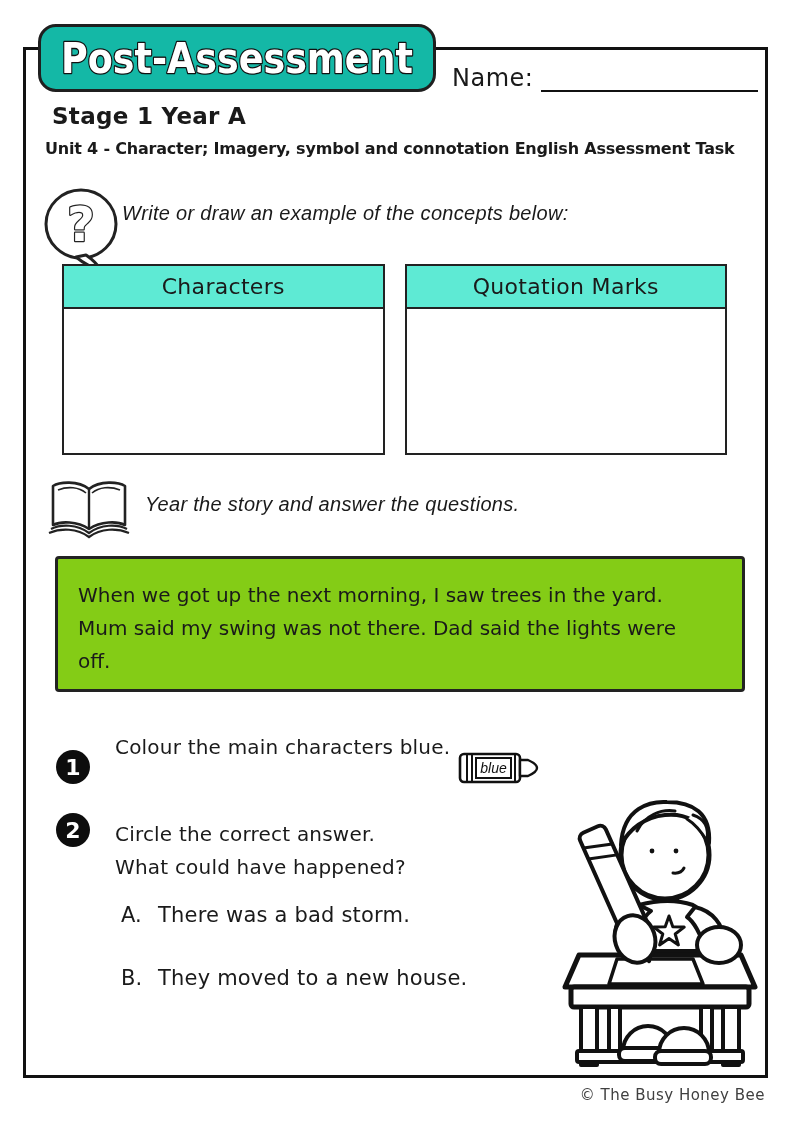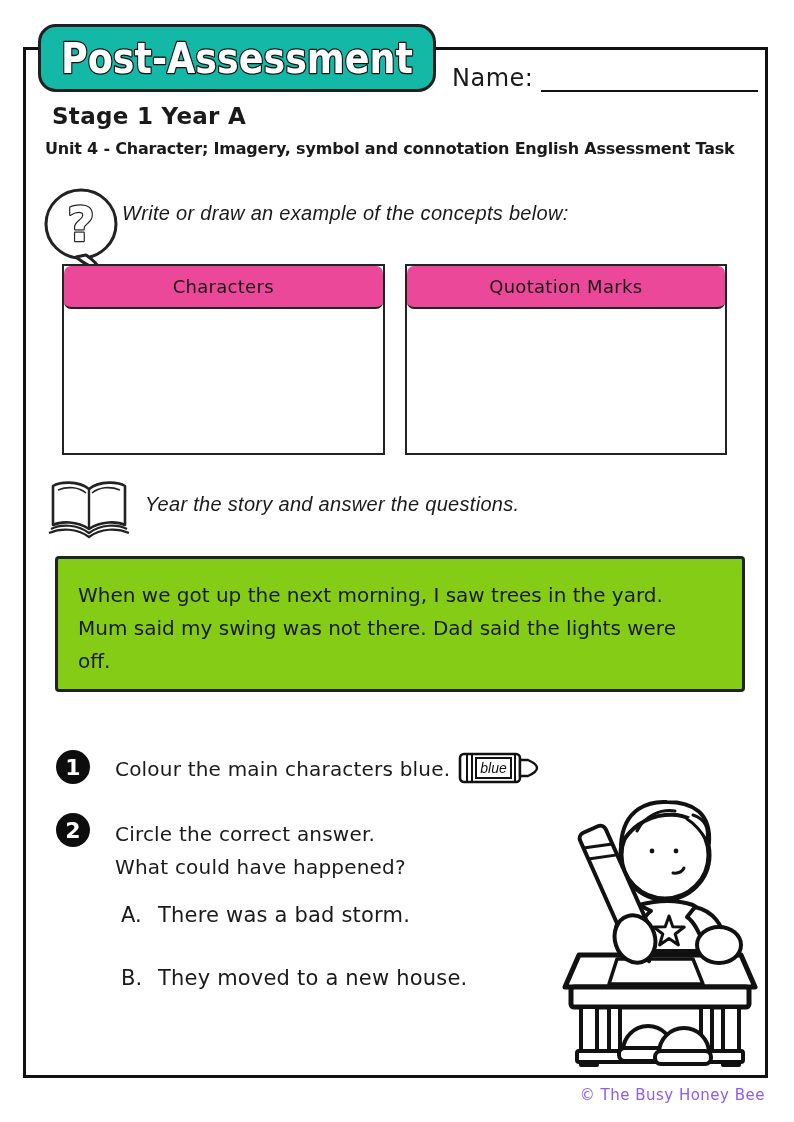--- a/index.html
+++ b/index.html
@@ -19,38 +19,38 @@
   }
   .name-row{left:452px;top:64px;width:306px;display:flex;align-items:flex-end;z-index:4;}
   .name-label{font-size:24px;letter-spacing:0.5px;}
   .name-line{flex:1;border-bottom:2.5px solid #111;height:26px;margin-left:8px;}
   .stage-heading{left:52px;top:103px;font-size:23px;font-weight:bold;letter-spacing:0.3px;}
   .unit-heading{left:45px;top:139px;font-size:16px;font-weight:bold;letter-spacing:-0.2px;width:700px;}
   .instruction{font-family:"Liberation Sans",sans-serif;font-style:italic;font-size:20px;letter-spacing:0.3px;}
   .concept-boxes{left:62px;top:264px;width:665px;height:191px;display:flex;gap:20px;}
   .concept-box{flex:1;border:2.5px solid #222;box-sizing:border-box;background:#fff;display:flex;flex-direction:column;}
   .concept-header{
-    height:41px;background:#ec4899;border-bottom:2.5px solid #222;
-    display:flex;align-items:center;justify-content:center;font-size:18px;letter-spacing:0.3px;border-radius:7px;
+    height:41px;background:#5eead4;border-bottom:2.5px solid #222;
+    display:flex;align-items:center;justify-content:center;font-size:22px;letter-spacing:0.3px;
   }
   .concept-body{flex:1;background:#fff;}
   .story-box{
     left:55px;top:556px;width:690px;height:136px;border:3px solid #222;
     border-radius:4px;box-sizing:border-box;background:#84cc16;
   }
   .story-text{position:absolute;left:20px;top:20px;font-size:20px;line-height:33px;white-space:nowrap;}
   .q-circle{
     width:34px;height:34px;border-radius:50%;background:#0d0d0d;color:#fff;
     display:flex;align-items:center;justify-content:center;
     font-size:22px;font-weight:bold;
   }
   .q-text{font-size:20px;letter-spacing:0.2px;}
   .option-letter{font-size:21px;}
   .option-text{font-size:21px;letter-spacing:0.2px;}
-  .footer{left:560px;top:1086px;width:205px;text-align:right;font-size:15px;color:#8b5cf6;letter-spacing:0.5px;}
+  .footer{left:560px;top:1086px;width:205px;text-align:right;font-size:15px;color:#404040;letter-spacing:0.5px;}
   svg{display:block;}
 </style>
 </head>
 <body>
 
 <div class="page">
 
   <div class="abs page-border"></div>
 
   <div class="abs title-box">
@@ -103,21 +103,21 @@
 
   <div class="abs story-box">
     <div class="story-text">
       <div>When we got up the next morning, I saw trees in the yard.</div>
       <div>Mum said my swing was not there. Dad said the lights were</div>
       <div>off.</div>
     </div>
   </div>
 
   <div class="abs q-circle" style="left:56px;top:750px;">1</div>
-  <div class="abs q-text" style="left:115px;top:757px;">Colour the main characters blue.</div>
+  <div class="abs q-text" style="left:115px;top:735px;">Colour the main characters blue.</div>
 
   <div class="abs" style="left:458px;top:751px;">
     <svg width="82" height="34" viewBox="0 0 82 34">
       <rect x="2" y="3" width="60" height="28" rx="4" fill="#fff" stroke="#111" stroke-width="2.6"></rect>
       <line x1="9" y1="3" x2="9" y2="31" stroke="#111" stroke-width="2"></line>
       <line x1="14" y1="3" x2="14" y2="31" stroke="#111" stroke-width="2"></line>
       <line x1="57" y1="3" x2="57" y2="31" stroke="#111" stroke-width="2"></line>
       <rect x="18" y="7" width="35" height="20" fill="#fff" stroke="#111" stroke-width="2"></rect>
       <path d="M62,9 L70,9 Q79,13 79,17 Q79,21 70,25 L62,25 Z" fill="#fff" stroke="#111" stroke-width="2.4" stroke-linejoin="round"></path>
       <text x="35.5" y="22" text-anchor="middle" font-family="Liberation Sans, sans-serif" font-size="14" font-style="italic" fill="#111">blue</text>

